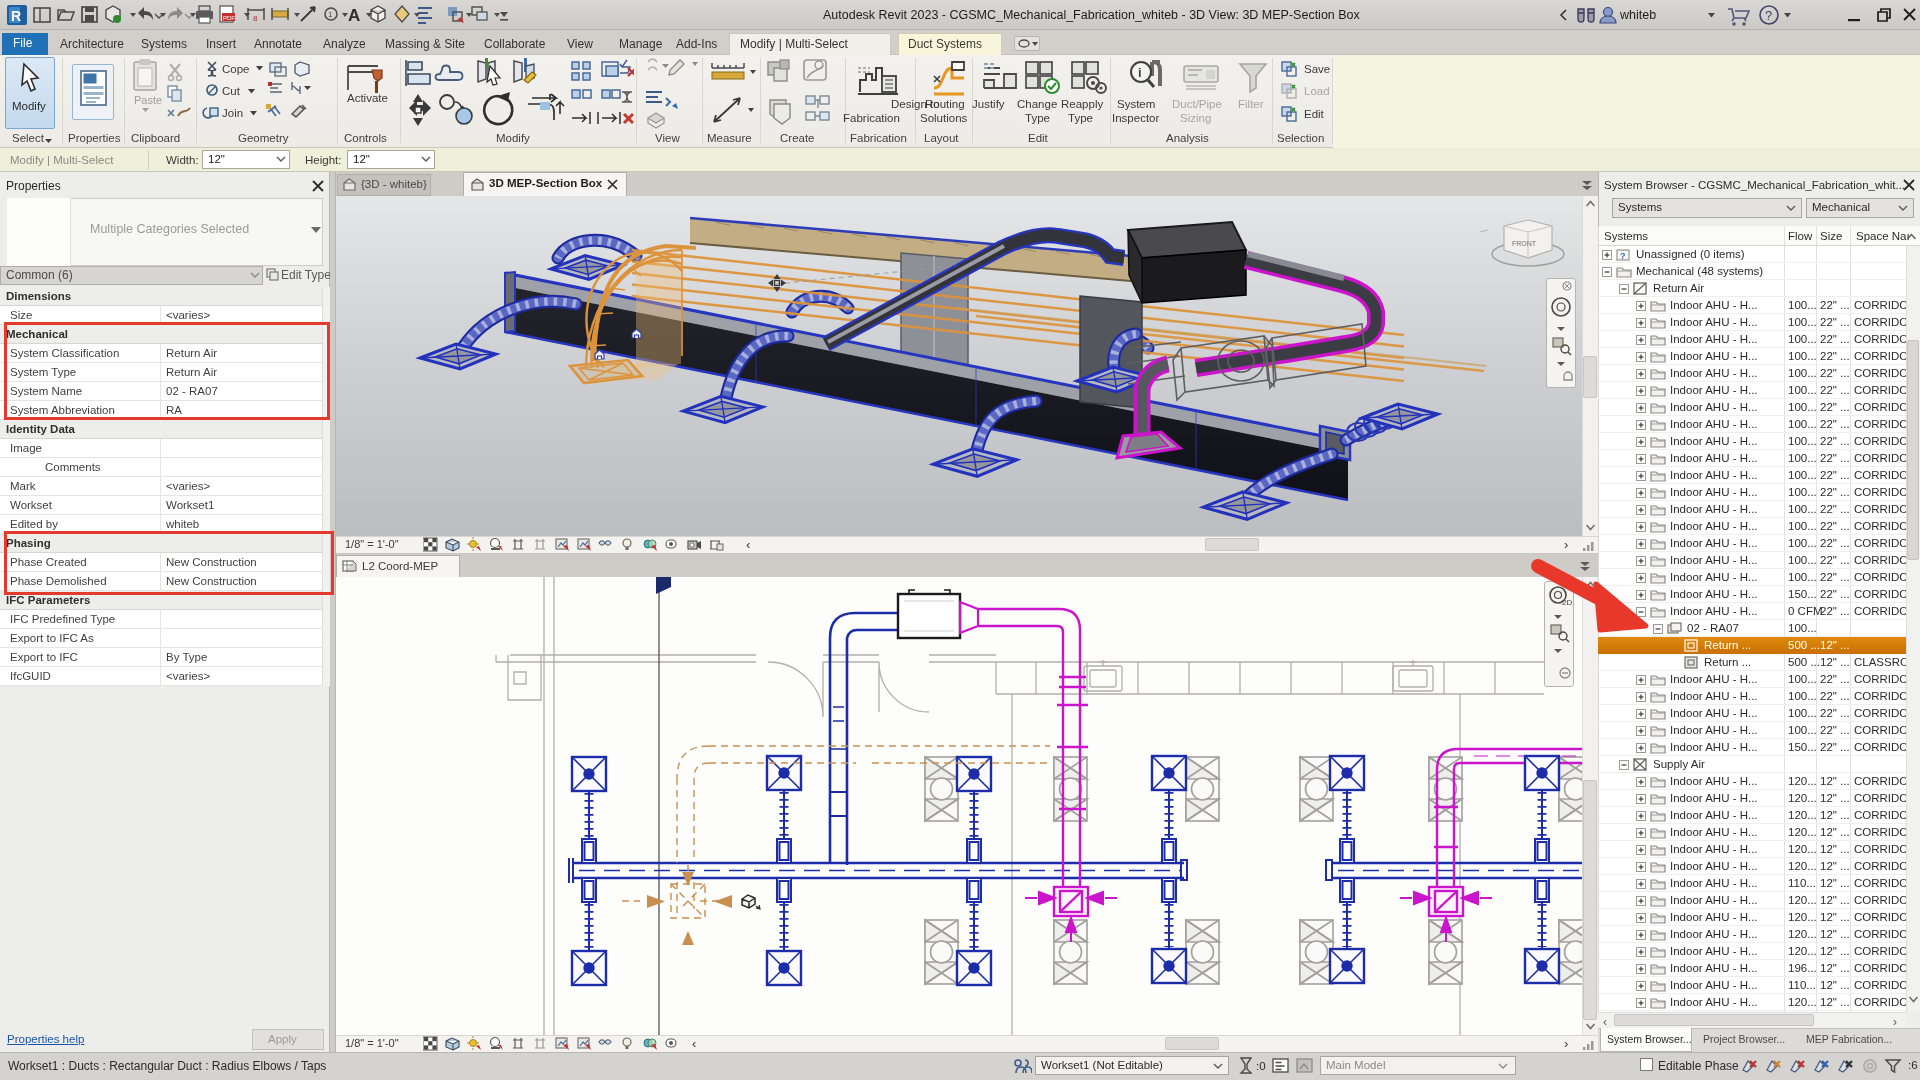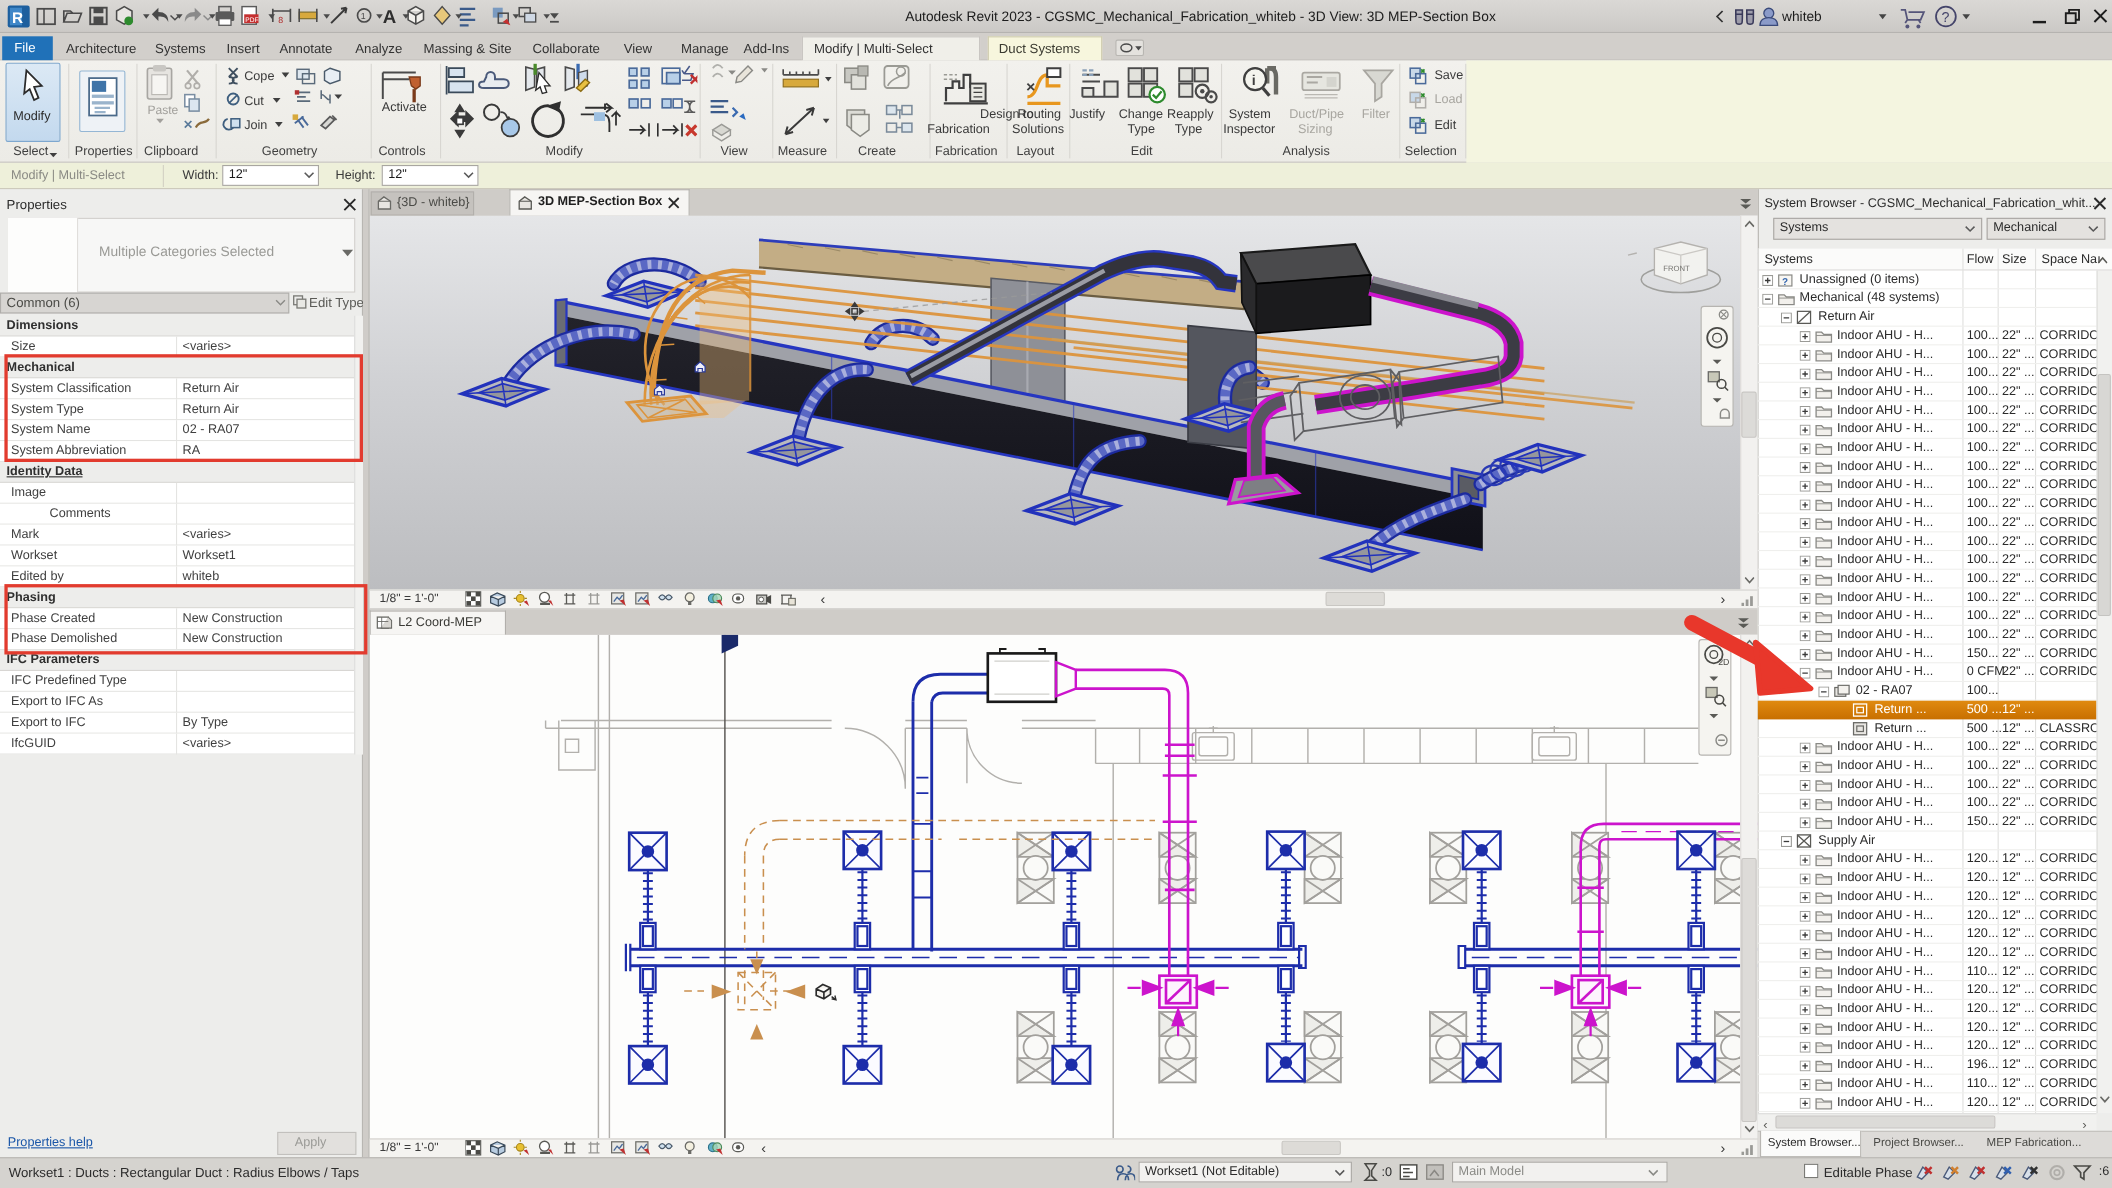--- a/index.html
+++ b/index.html
@@ -401,21 +401,21 @@
 <div class="abs txt" style="left:166px;top:366px;font-size:11.5px;color:#3f3f3f;">Return Air</div>
 <div class="abs" style="left:0px;top:382px;width:322px;height:19px;background:#fff;border-bottom:1px solid #e4e4e2;"></div>
 <div class="abs" style="left:160px;top:382px;width:1px;height:19px;background:#e4e4e2;"></div>
 <div class="abs txt" style="left:10px;top:385px;font-size:11.5px;color:#3f3f3f;">System Name</div>
 <div class="abs txt" style="left:166px;top:385px;font-size:11.5px;color:#3f3f3f;">02 - RA07</div>
 <div class="abs" style="left:0px;top:401px;width:322px;height:19px;background:#fff;border-bottom:1px solid #e4e4e2;"></div>
 <div class="abs" style="left:160px;top:401px;width:1px;height:19px;background:#e4e4e2;"></div>
 <div class="abs txt" style="left:10px;top:404px;font-size:11.5px;color:#3f3f3f;">System Abbreviation</div>
 <div class="abs txt" style="left:166px;top:404px;font-size:11.5px;color:#3f3f3f;">RA</div>
 <div class="abs" style="left:0px;top:420px;width:322px;height:19px;background:#ededeb;border-bottom:1px solid #d8d6d3;"></div>
-<div class="abs txt" style="left:6px;top:423px;font-size:11.5px;color:#2f2f2f;font-weight:bold;text-decoration:underline;">Identity Data</div>
+<div class="abs txt" style="left:6px;top:423px;font-size:11.5px;color:#2f2f2f;font-weight:bold;">Identity Data</div>
 <div class="abs" style="left:0px;top:439px;width:322px;height:19px;background:#fff;border-bottom:1px solid #e4e4e2;"></div>
 <div class="abs" style="left:160px;top:439px;width:1px;height:19px;background:#e4e4e2;"></div>
 <div class="abs txt" style="left:10px;top:442px;font-size:11.5px;color:#3f3f3f;">Image</div>
 <div class="abs" style="left:0px;top:458px;width:322px;height:19px;background:#fff;border-bottom:1px solid #e4e4e2;"></div>
 <div class="abs" style="left:160px;top:458px;width:1px;height:19px;background:#e4e4e2;"></div>
 <div class="abs txt" style="left:10px;top:461px;font-size:11.5px;color:#3f3f3f;margin-left:35px;">Comments</div>
 <div class="abs" style="left:0px;top:477px;width:322px;height:19px;background:#fff;border-bottom:1px solid #e4e4e2;"></div>
 <div class="abs" style="left:160px;top:477px;width:1px;height:19px;background:#e4e4e2;"></div>
 <div class="abs txt" style="left:10px;top:480px;font-size:11.5px;color:#3f3f3f;">Mark</div>
 <div class="abs txt" style="left:166px;top:480px;font-size:11.5px;color:#3f3f3f;">&lt;varies&gt;</div>

